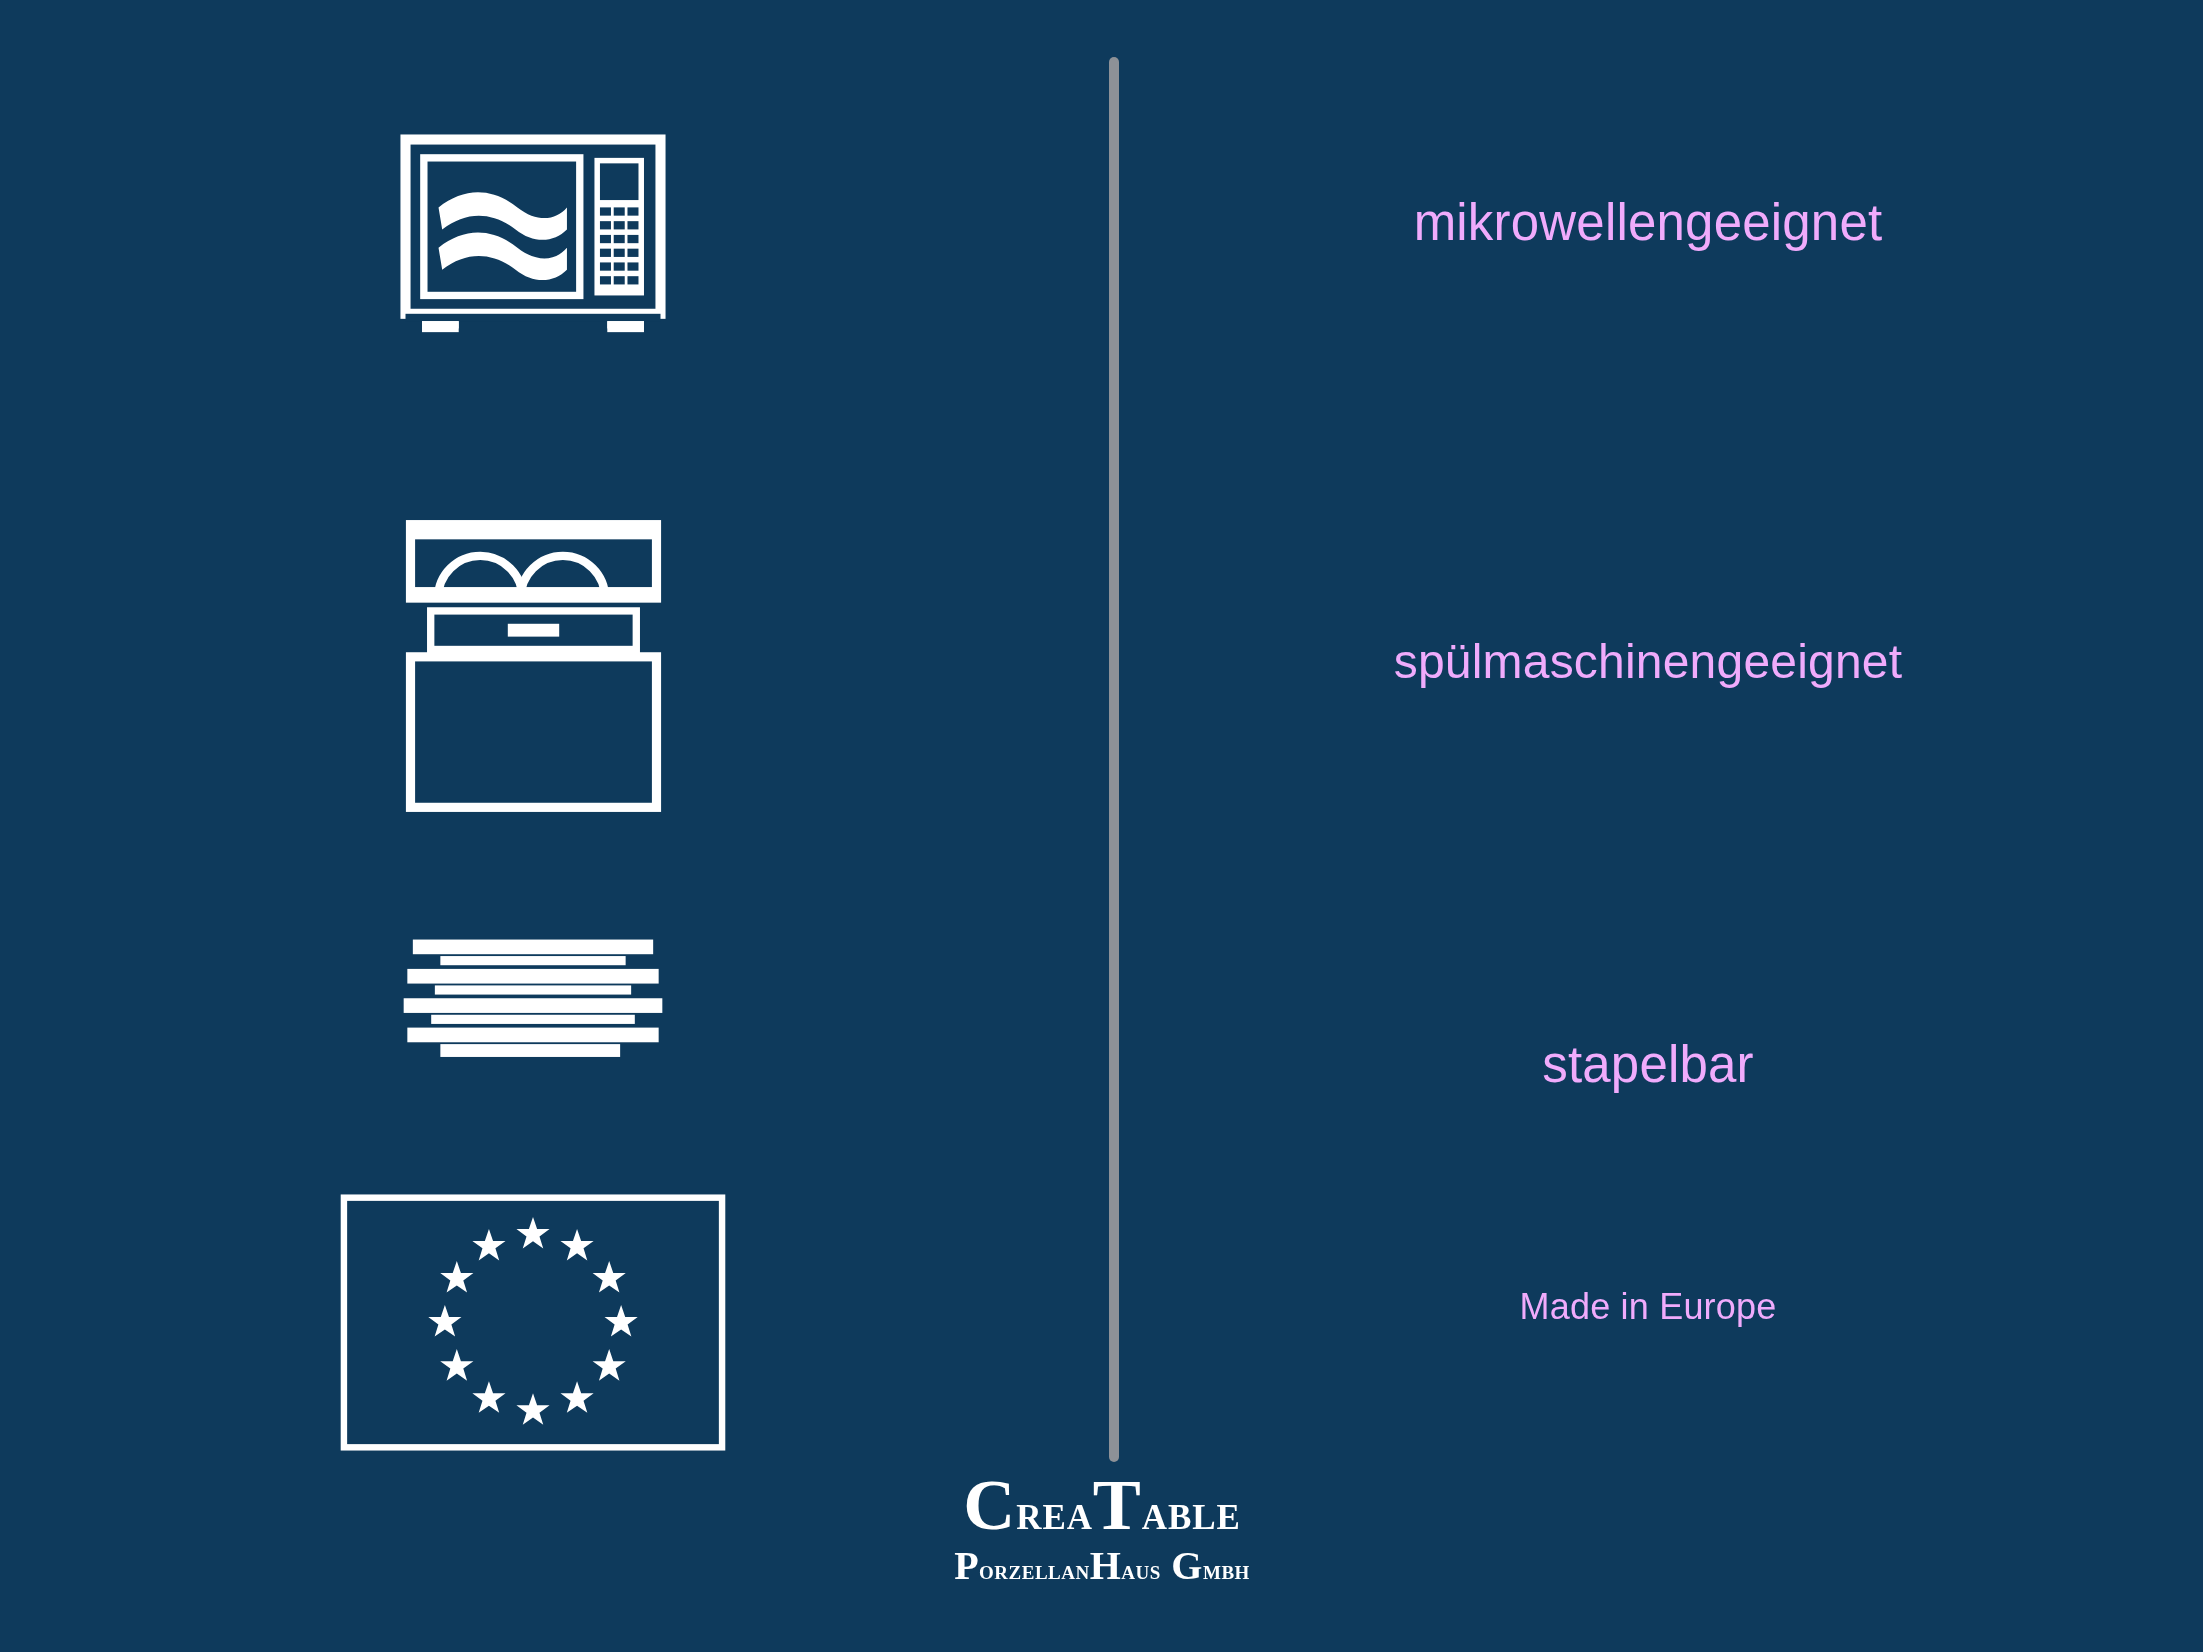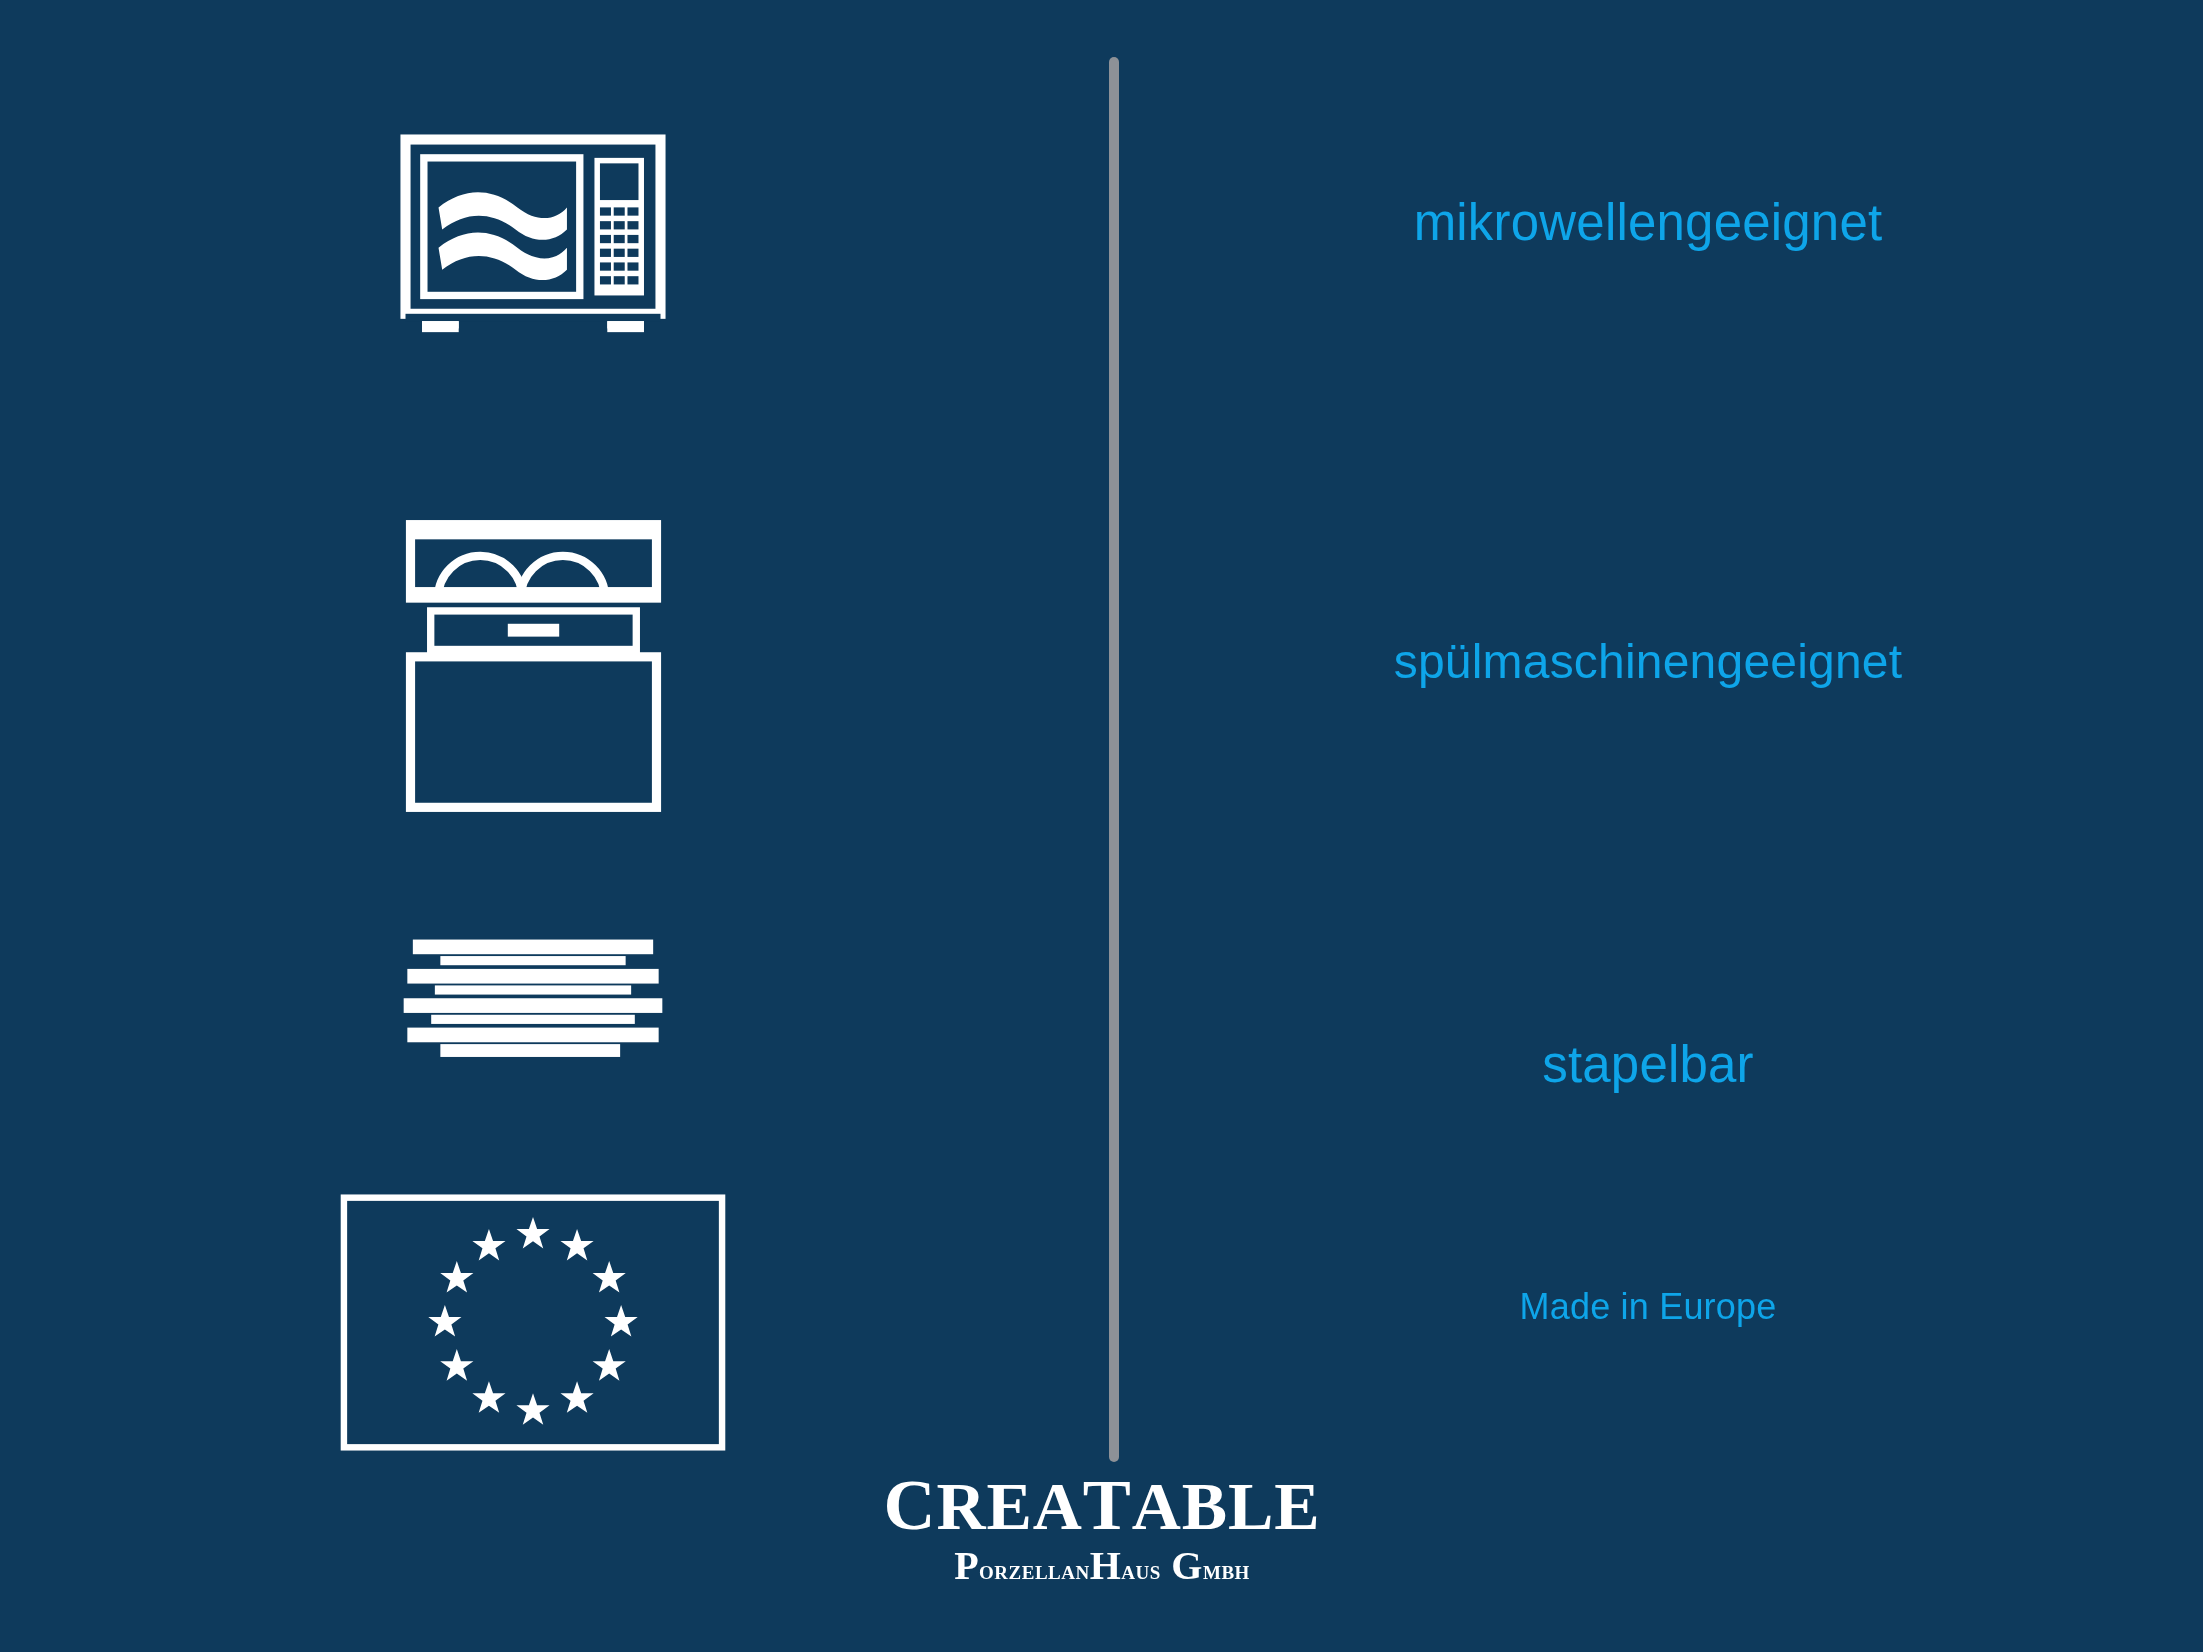--- a/index.html
+++ b/index.html
@@ -44,21 +44,21 @@
     width: 404px;
     display: flex;
     align-items: center;
     justify-content: center;
   }
   .label-cell {
     position: absolute;
     left: 1212px;
     width: 872px;
     text-align: center;
-    color: #0ea5e9;
+    color: #f0abfc;
     font-weight: 400;
     letter-spacing: 0.2px;
   }
 
   
   #row-microwave .icon-cell { top: 129px; height: 220px; }
   #row-microwave .label-cell { top: 193px; font-size: 51px; }
 
   
   #row-dishwasher .icon-cell { top: 514px; height: 303px; }
@@ -83,21 +83,21 @@
   }
   .logo-main {
     font-family: "Liberation Serif", serif;
     font-size: 72px;
     font-weight: 700;
     letter-spacing: 0.9px;
     line-height: 1;
     white-space: nowrap;
   }
   .logo-main .cap { font-size: 72px; }
-  .logo-main .small { font-size: 68px; }
+  .logo-main .small { font-size: 35px; }
   .logo-sub {
     font-family: "Liberation Serif", serif;
     font-size: 40px;
     font-weight: 700;
     line-height: 1.25;
     letter-spacing: 0.5px;
     white-space: nowrap;
   }
   .logo-sub .cap { font-size: 40px; }
   .logo-sub .small { font-size: 19px; }

